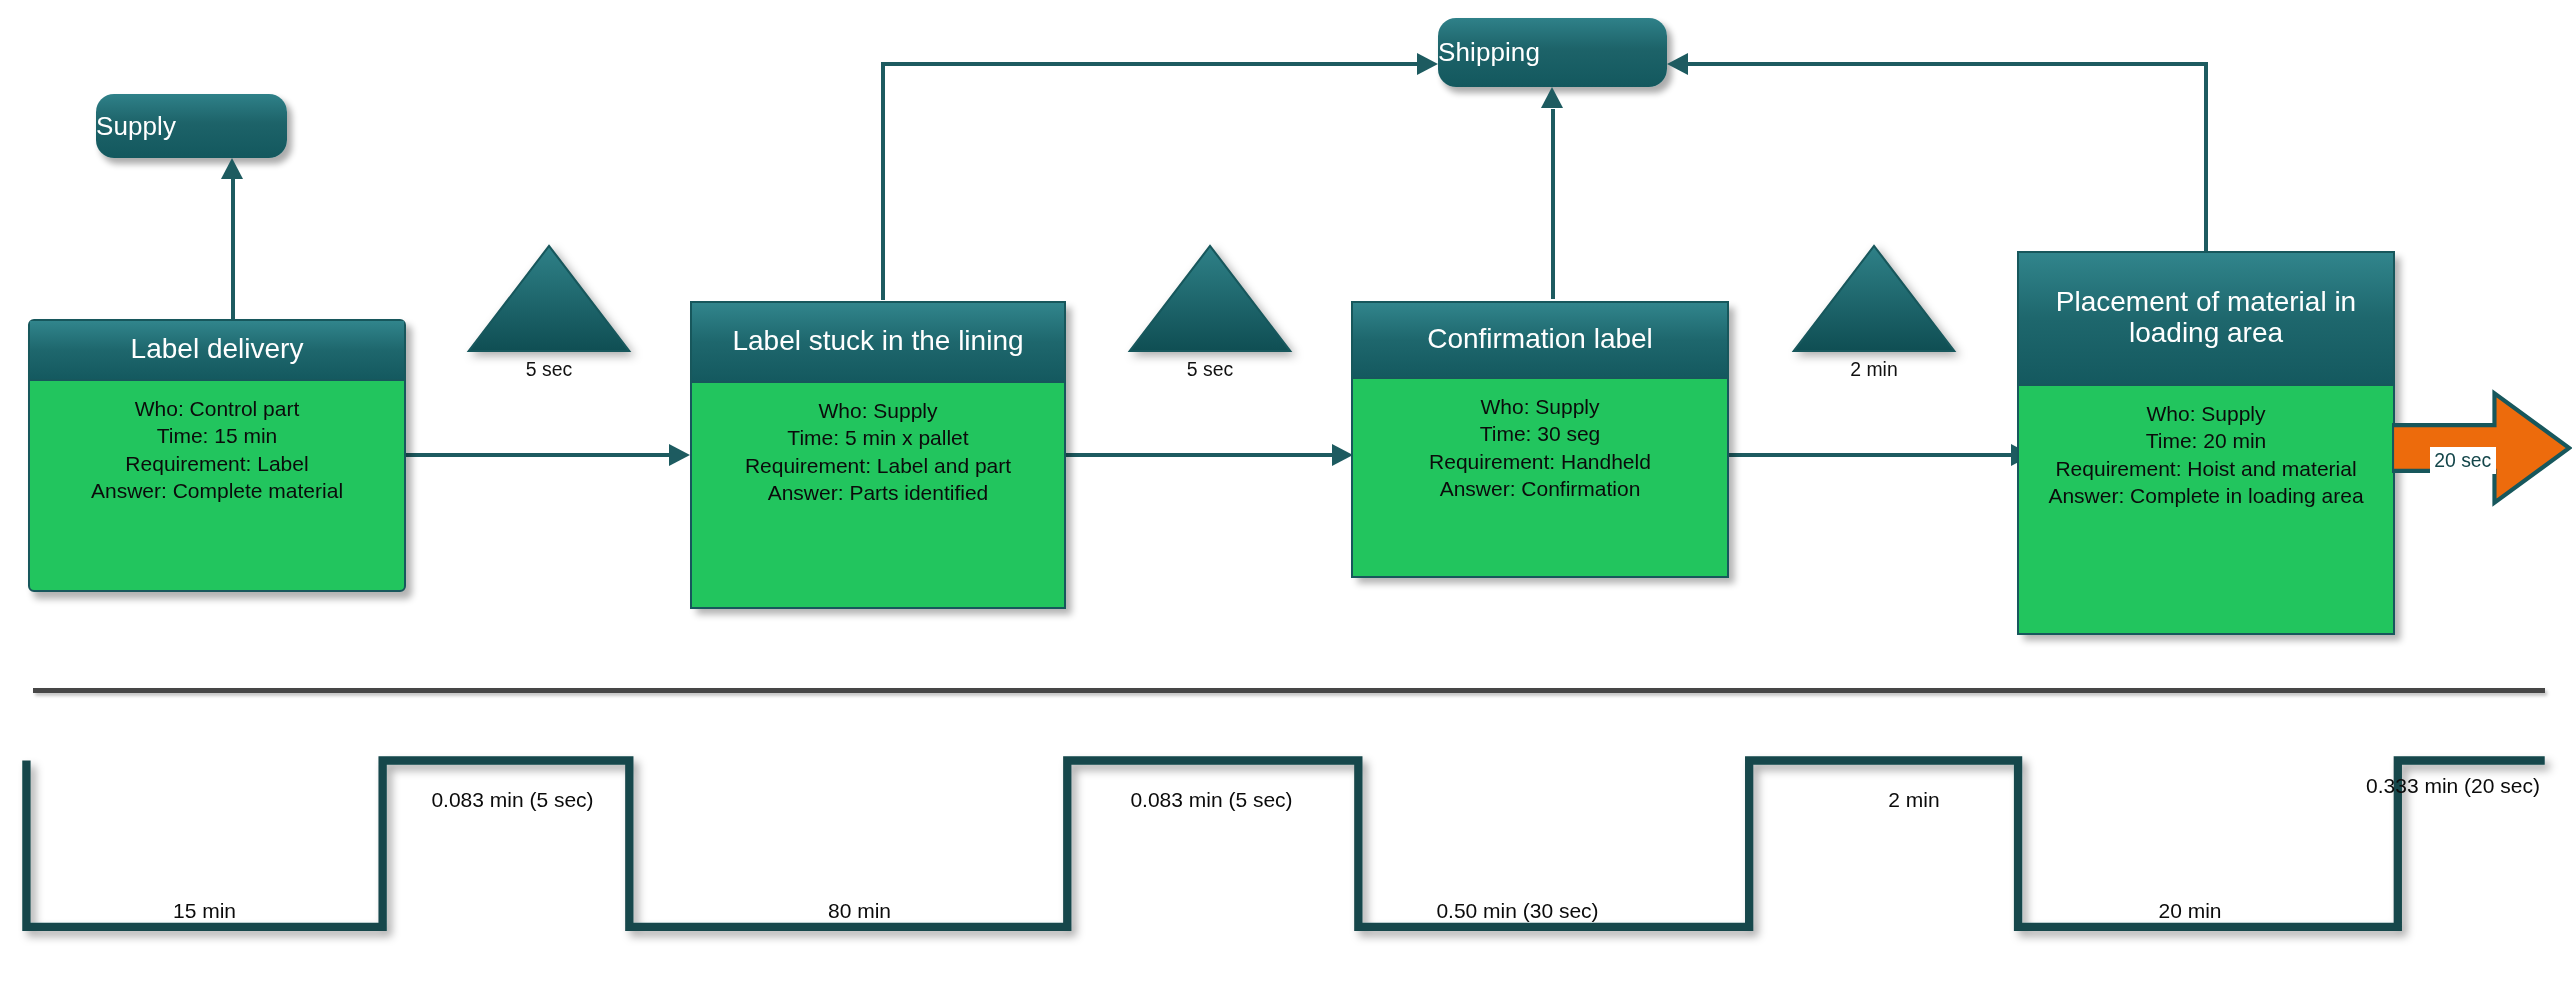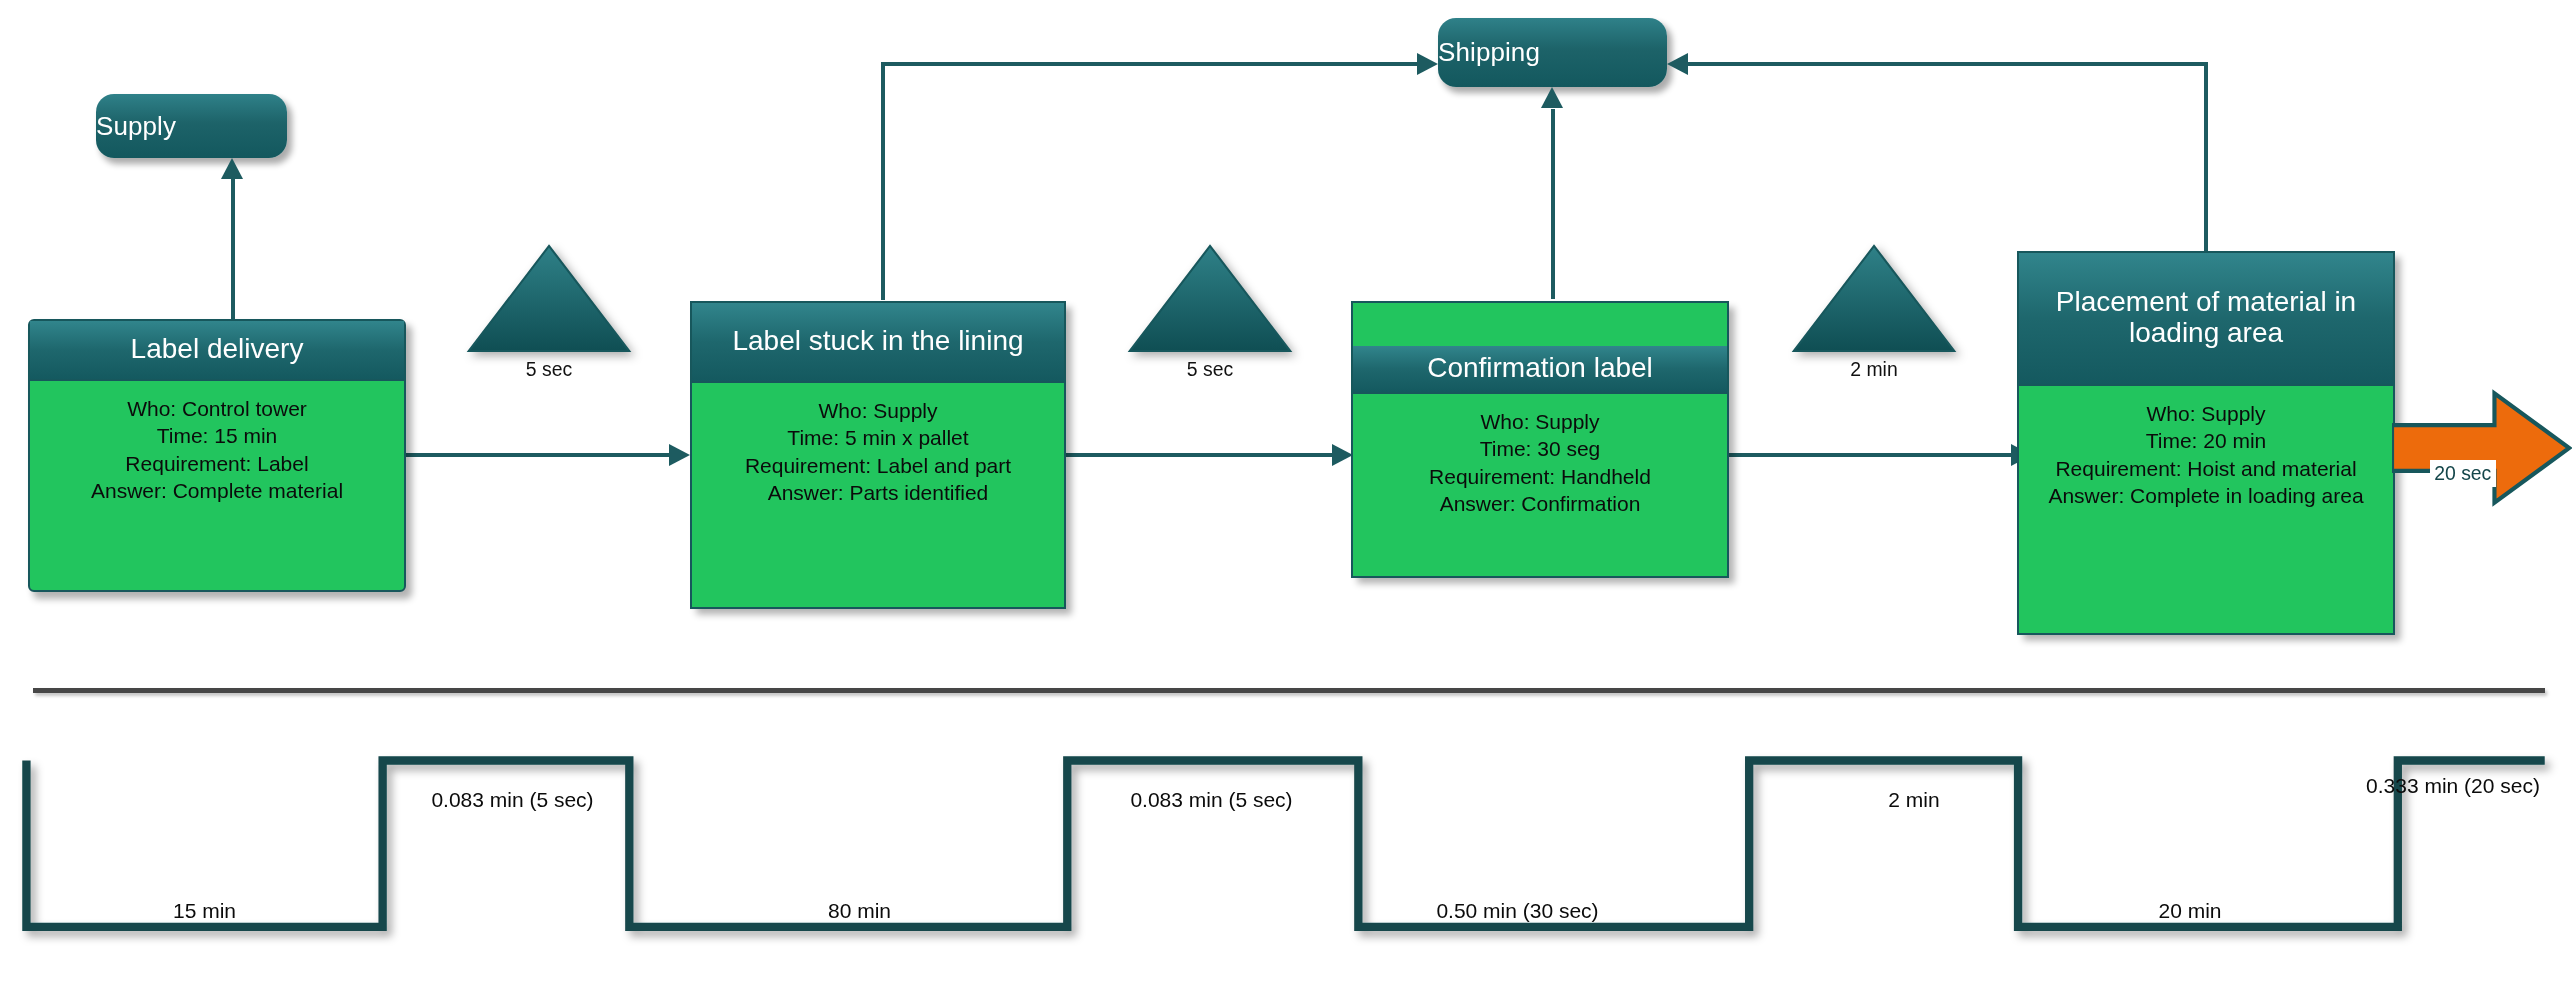--- a/index.html
+++ b/index.html
@@ -159,42 +159,42 @@
   <div class="hline" style="left:1063px; top:453px; width:276px; height:3.5px;"></div>
   <div class="arrowhead ah-right" style="left:1332px; top:444px;"></div>
 
   <div class="hline" style="left:1727px; top:453px; width:291px; height:3.5px;"></div>
   <div class="arrowhead ah-right" style="left:2011px; top:444px;"></div>
 
   <div class="procbox" style="left:28px; top:319px; width:378px; height:273px;border-radius:6px;">
     <div class="hdr" style="height:60px;">Label delivery</div>
     <div class="body">
       <ul>
-        <li>Who: Control tower</li>
+        <li>Who: Control part</li>
         <li>Time: 15 min</li>
         <li>Requirement: Label</li>
         <li>Answer: Complete material</li>
       </ul>
     </div>
   </div>
 
   <div class="procbox" style="left:690px; top:301px; width:376px; height:308px;">
     <div class="hdr" style="height:80px;">Label stuck in the lining</div>
     <div class="body">
       <ul>
         <li>Who: Supply</li>
         <li>Time: 5 min x pallet</li>
         <li>Requirement: Label and part</li>
         <li>Answer: Parts identified</li>
       </ul>
     </div>
   </div>
 
   <div class="procbox" style="left:1351px; top:301px; width:378px; height:277px;">
-    <div class="hdr" style="height:48px;margin-top:43px;">Confirmation label</div>
+    <div class="hdr" style="height:76px;">Confirmation label</div>
     <div class="body">
       <ul>
         <li>Who: Supply</li>
         <li>Time: 30 seg</li>
         <li>Requirement: Handheld</li>
         <li>Answer: Confirmation</li>
       </ul>
     </div>
   </div>
 
@@ -247,21 +247,21 @@
       <polygon points="120,4 236,156 4,156" fill="url(#trg3)" stroke="#17575c" stroke-width="3"></polygon>
     </svg>
     <div class="tri-label">2 min</div>
   </div>
 
   <div class="push-arrow" style="left:2392px; top:389px;">
     <svg width="180" height="118" viewBox="0 0 260 170">
       <polygon points="0,52 148,52 148,6 256,85 148,164 148,118 0,118" fill="#ED6B0C" stroke="#17575c" stroke-width="6" stroke-linejoin="miter"></polygon>
     </svg>
   </div>
-  <div class="push-label" style="left:2430px; top:460px;">20 sec</div>
+  <div class="push-label" style="left:2430px; top:447px;">20 sec</div>
 
   <div class="separator" style="left:33px; top:688px; width:2512px;"></div>
 
   <svg id="timeline-svg" style="left:0px; top:748px;" width="2576" height="237" viewBox="0 0 3717 342">
     <defs>
       <filter id="tlshadow" x="-5%" y="-5%" width="115%" height="125%">
         <feDropShadow dx="7" dy="8" stdDeviation="6" flood-color="#000000" flood-opacity="0.33"></feDropShadow>
       </filter>
     </defs>
 

